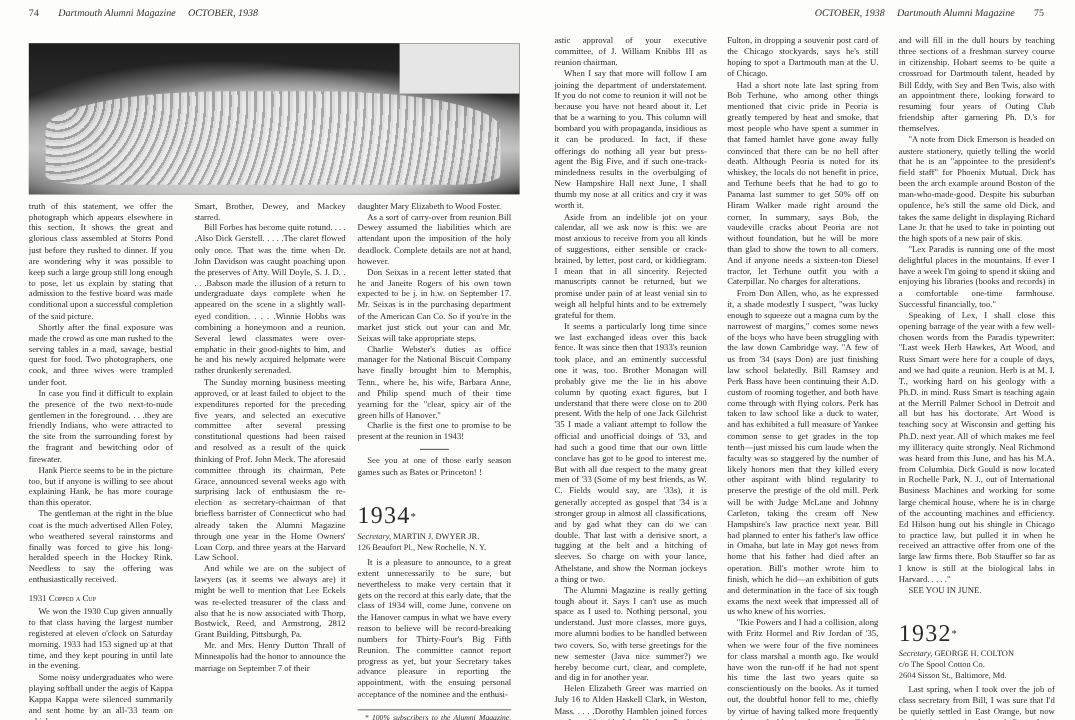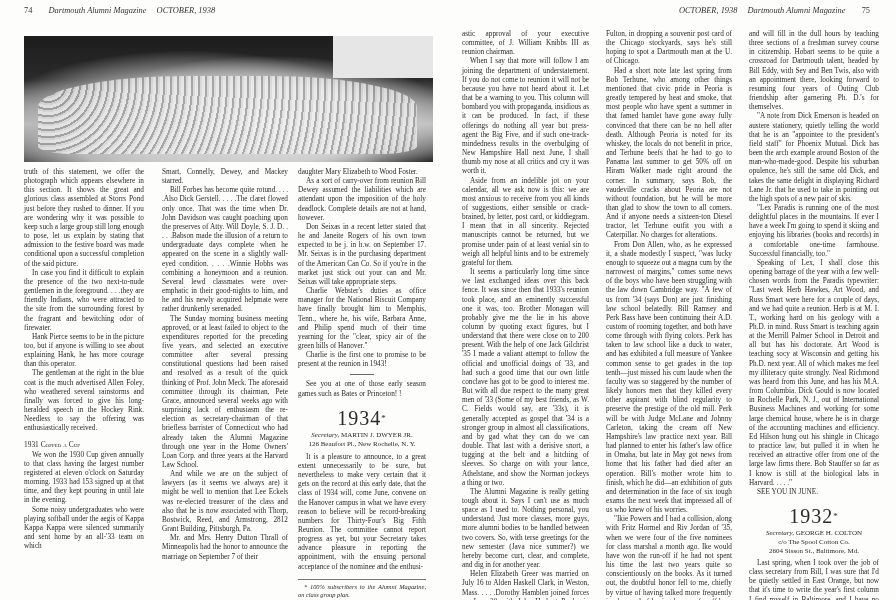--- a/index.html
+++ b/index.html
@@ -44,23 +44,23 @@
   .col p.noindent { text-indent:0;font-family:Liberation Serif, serif; }
   .c1 { left:24px; top:168px; width:120px; }
   .c2 { left:162px; top:168px; width:126px; }
   .c3 { left:298px; top:168px; width:128px; }
   .c4 { left:462px; top:30px; width:127px; }
   .c5 { left:606px; top:30px; width:126px; }
   .c6 { left:749px; top:30px; width:130px; }
   .smallcaps { font-variant:small-caps; }
   .subhead { font-variant:small-caps; margin:6px 0 2px 0; font-size:7.4px; }
   .rule { width:24px; height:1px; background:#666; margin:5px auto; }
-  .class-year { text-align:center; font-size:20px; line-height:22px; margin:8px 0 2px 0; letter-spacing:1px; }
+  .class-year { text-align:left; font-size:20px; line-height:22px; margin:20px 0 2px 0; letter-spacing:1px; }
   .class-year sup { font-size:9px; vertical-align:top; }
-  .secretary { text-align:center; font-size:7px; line-height:9px; }
+  .secretary { font-size:7px; line-height:9px; }
   .secretary .role { font-style:italic; }
   .footnote-rule { height:1px; background:#777; margin:7px 0 3px 0; }
   .footnote { font-size:6.4px; line-height:8px; font-style:italic; text-indent:6px; }
   .see-you { text-indent:8px; margin-top:2px; }
 </style>
 </head>
 <body>
 
 <div class="page page-left">
   <div class="running-head left-head">
@@ -69,30 +69,31 @@
     <span class="date">OCTOBER, 1938</span>
   </div>
 
   <div class="photo" title="Group photograph of the class of 1933 reunion assembled at Storrs Pond">
     <div class="sky"></div>
     <div class="crowd"></div>
   </div>
 
   <div class="col c1">
     <p class="noindent">truth of this statement, we offer the photograph which appears elsewhere in this section. It shows the great and glorious class assembled at Storrs Pond just before they rushed to dinner. If you are wondering why it was possible to keep such a large group still long enough to pose, let us explain by stating that admission to the festive board was made conditional upon a successful completion of the said picture.</p>
+    <p>Shortly after the final exposure was made the crowd as one man rushed to the serving tables in a mad, savage, bestial quest for food. Two photographers, one cook, and three wives were trampled under foot.</p>
     <p>In case you find it difficult to explain the presence of the two next-to-nude gentlemen in the foreground. . . .they are friendly Indians, who were attracted to the site from the surrounding forest by the fragrant and bewitching odor of firewater.</p>
     <p>Hank Pierce seems to be in the picture too, but if anyone is willing to see about explaining Hank, he has more courage than this operator.</p>
     <p>The gentleman at the right in the blue coat is the much advertised Allen Foley, who weathered several rainstorms and finally was forced to give his long-heralded speech in the Hockey Rink. Needless to say the offering was enthusiastically received.</p>
     <div class="subhead">1931 Copped a Cup</div>
     <p>We won the 1930 Cup given annually to that class having the largest number registered at eleven o'clock on Saturday morning. 1933 had 153 signed up at that time, and they kept pouring in until late in the evening.</p>
     <p>Some noisy undergraduates who were playing softball under the aegis of Kappa Kappa Kappa were silenced summarily and sent home by an all-'33 team on which</p>
   </div>
 
   <div class="col c2">
-    <p class="noindent">Smart, Connelly, Dewey, and Mackey starred.</p>
+    <p class="noindent">Smart, Brother, Dewey, and Mackey starred.</p>
     <p>Bill Forbes has become quite rotund. . . . .Also Dick Gerstell. . . . .The claret flowed only once. That was the time when Dr. John Davidson was caught poaching upon the preserves of Atty. Will Doyle, S. J. D. . . . .Babson made the illusion of a return to undergraduate days complete when he appeared on the scene in a slightly wall-eyed condition. . . . .Winnie Hobbs was combining a honeymoon and a reunion. Several lewd classmates were over-emphatic in their good-nights to him, and he and his newly acquired helpmate were rather drunkenly serenaded.</p>
     <p>The Sunday morning business meeting approved, or at least failed to object to the expenditures reported for the preceding five years, and selected an executive committee after several pressing constitutional questions had been raised and resolved as a result of the quick thinking of Prof. John Meck. The aforesaid committee through its chairman, Pete Grace, announced several weeks ago with surprising lack of enthusiasm the re-election as secretary-chairman of that briefless barrister of Connecticut who had already taken the Alumni Magazine through one year in the Home Owners' Loan Corp. and three years at the Harvard Law School.</p>
     <p>And while we are on the subject of lawyers (as it seems we always are) it might be well to mention that Lee Eckels was re-elected treasurer of the class and also that he is now associated with Thorp, Bostwick, Reed, and Armstrong, 2812 Grant Building, Pittsburgh, Pa.</p>
     <p>Mr. and Mrs. Henry Dutton Thrall of Minneapolis had the honor to announce the marriage on September 7 of their</p>
   </div>
 
   <div class="col c3">
     <p class="noindent">daughter Mary Elizabeth to Wood Foster.</p>
     <p>As a sort of carry-over from reunion Bill Dewey assumed the liabilities which are attendant upon the imposition of the holy deadlock. Complete details are not at hand, however.</p>
     <p>Don Seixas in a recent letter stated that he and Janeite Rogers of his own town expected to be j. in h.w. on September 17. Mr. Seixas is in the purchasing department of the American Can Co. So if you're in the market just stick out your can and Mr. Seixas will take appropriate steps.</p>

